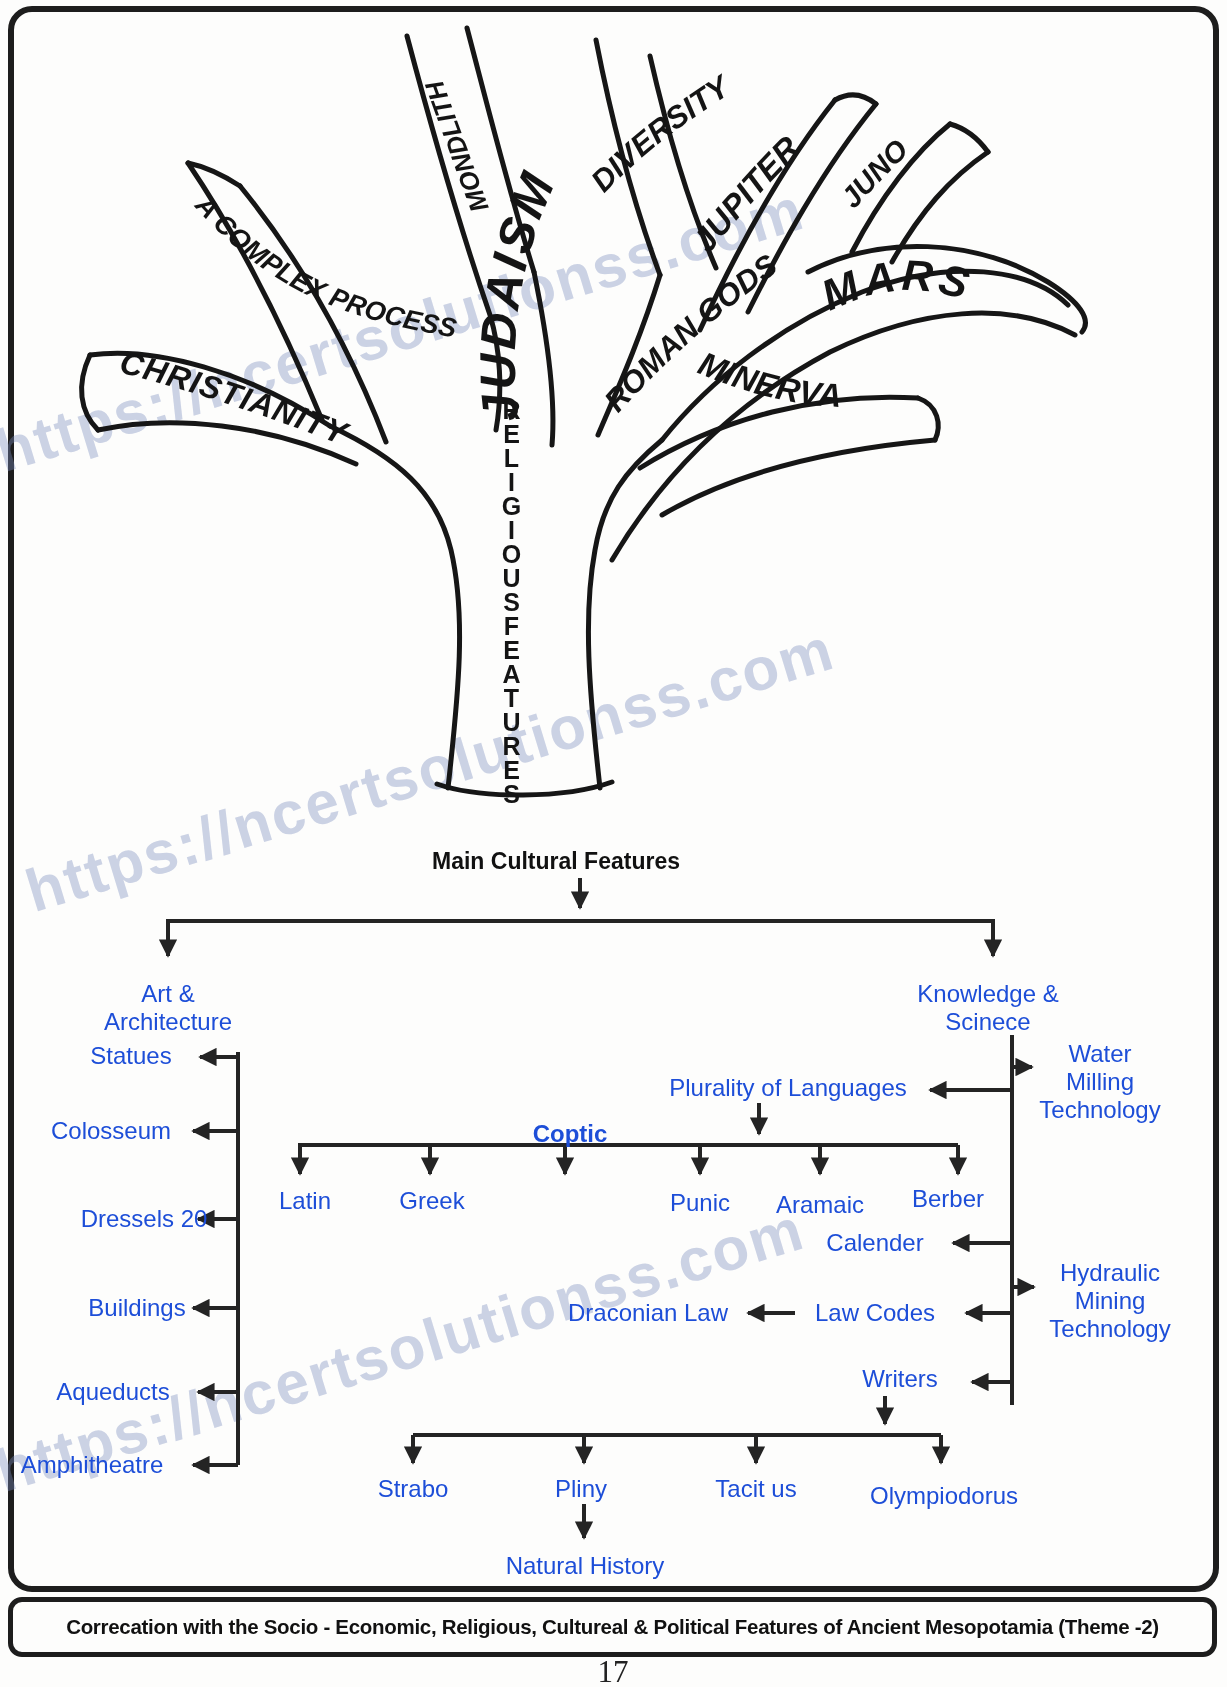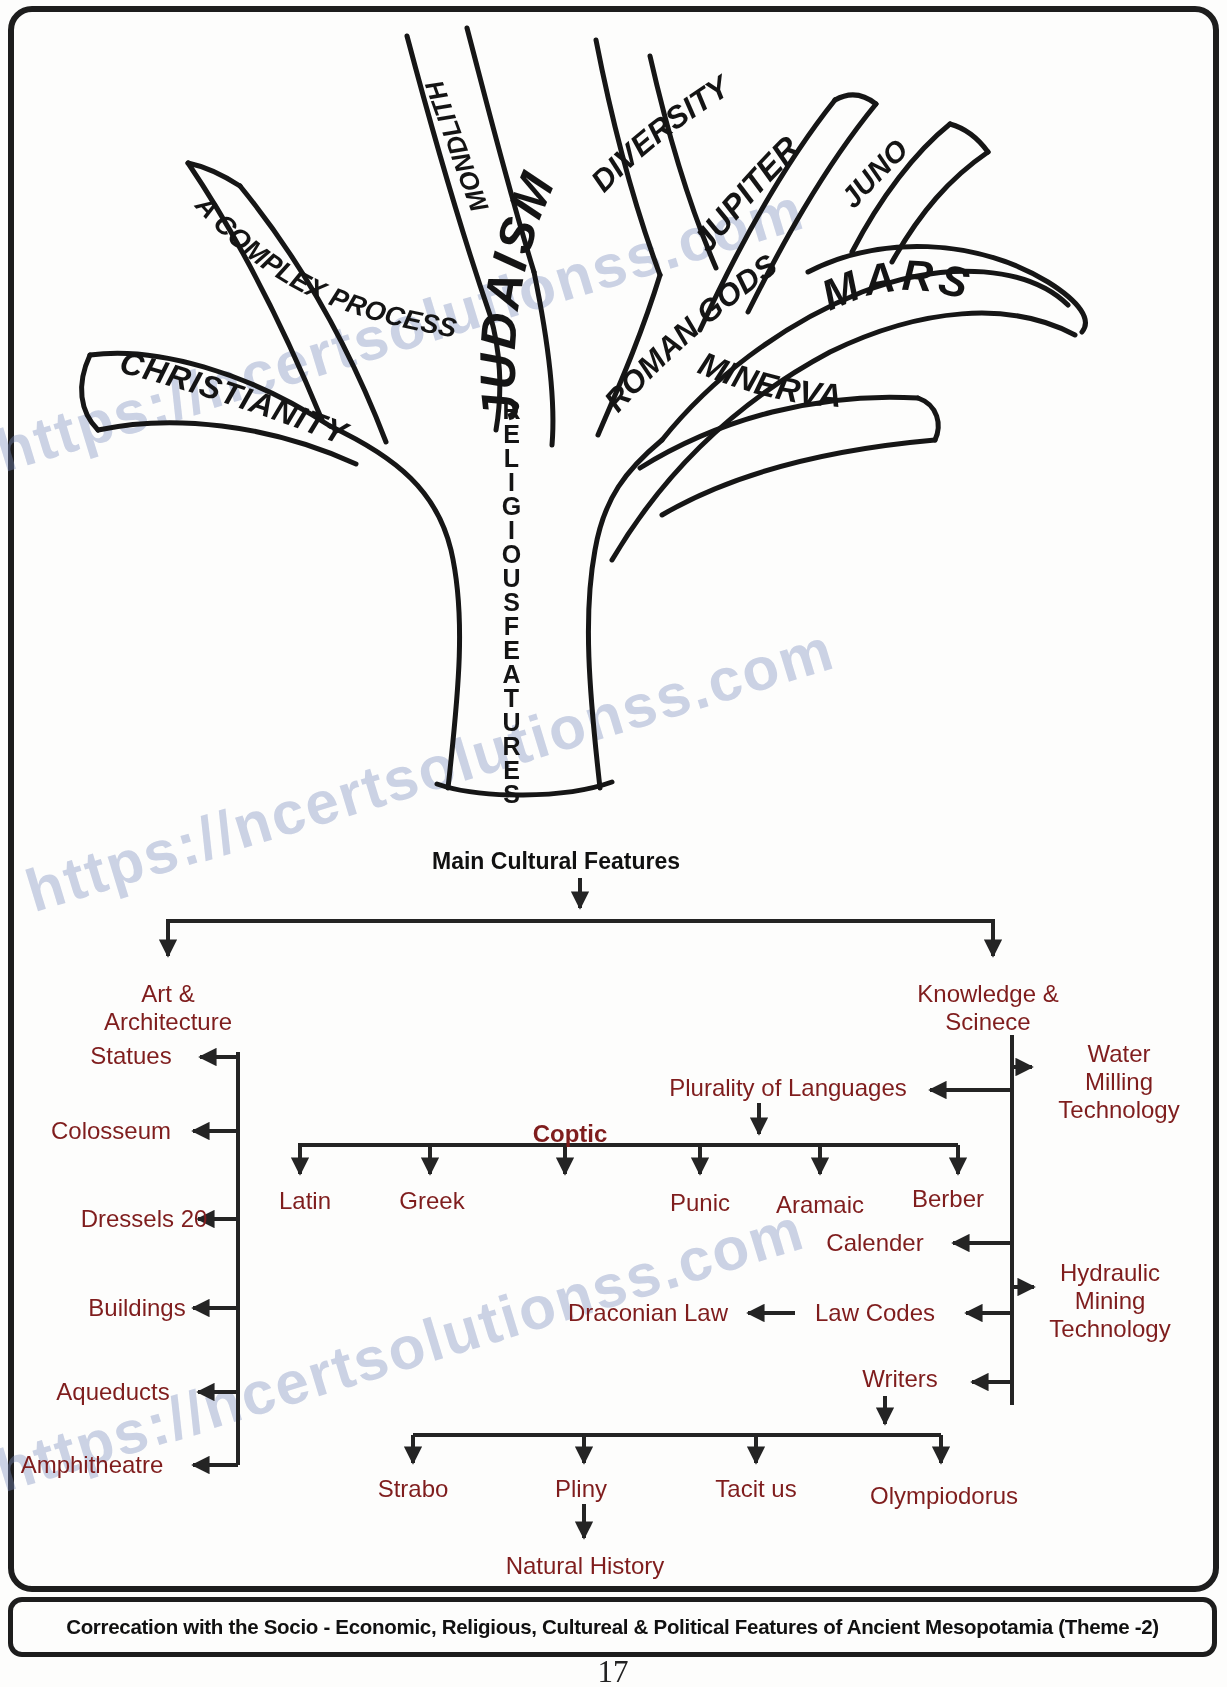--- a/index.html
+++ b/index.html
@@ -9,21 +9,21 @@
         border:6px solid #1d1d1d;border-radius:24px;}
   .caption-box{position:absolute;left:8px;top:1597px;width:1199px;height:50px;
         border:5px solid #1d1d1d;border-radius:14px;display:flex;align-items:center;justify-content:center;}
   .caption-text{font-size:20.5px;font-weight:700;color:#111;letter-spacing:-0.3px;white-space:nowrap;}
   .page-num{position:absolute;left:613px;top:1672px;transform:translate(-50%,-50%);
         font-family:"Liberation Serif",serif;font-size:31px;color:#222;}
   .wm{position:absolute;transform:translate(-50%,-50%) rotate(-17deg);
         font-size:60px;font-weight:700;color:rgba(122,140,188,0.38);
         white-space:nowrap;letter-spacing:2px;z-index:1;pointer-events:none;}
   svg.layer{position:absolute;left:0;top:0;z-index:2;}
-  .lbl{position:absolute;transform:translate(-50%,-50%);font-size:24px;color:#7f1d1d;
+  .lbl{position:absolute;transform:translate(-50%,-50%);font-size:24px;color:#1d4ed8;
         white-space:nowrap;text-align:center;z-index:3;line-height:28px;}
   .lbl.bold{font-weight:700;font-size:23px;color:#111;}
   .trunk-label{position:absolute;left:511px;top:600px;transform:translate(-50%,-50%);
         writing-mode:vertical-lr;text-orientation:upright;letter-spacing:-4px;
         font-size:25px;font-weight:700;color:#141414;z-index:3;}
   .branch-text{font-family:"Liberation Sans",sans-serif;font-weight:700;font-style:italic;fill:#141414;}
   .tree-stroke{fill:none;stroke:#161616;stroke-width:5;stroke-linecap:round;}
   .conn{stroke:#242424;stroke-width:4;fill:none;}
 </style>
 </head>
@@ -148,21 +148,21 @@
   <div class="lbl" style="left:110px;top:1219px;margin-left:34px;">Dressels 20</div>
   <div class="lbl" style="left:137px;top:1308px;">Buildings</div>
   <div class="lbl" style="left:113px;top:1392px;">Aqueducts</div>
   <div class="lbl" style="left:92px;top:1465px;">Amphitheatre</div>
 
   <div class="lbl" style="left:988px;top:1008px;">
     <span>Knowledge &amp;</span><br>
     <span>Scinece</span>
   </div>
 
-  <div class="lbl" style="left:1100px;top:1082px;margin-left:19px;">
+  <div class="lbl" style="left:1100px;top:1082px;">
     <span>Water</span><br>
     <span>Milling</span><br>
     <span>Technology</span>
   </div>
 
   <div class="lbl" style="left:788px;top:1088px;">Plurality of Languages</div>
 
   <div class="lbl" style="left:305px;top:1201px;">Latin</div>
   <div class="lbl" style="left:432px;top:1201px;">Greek</div>
   <div class="lbl" style="left:570px;top:1134px;font-weight:bold;">Coptic</div>

